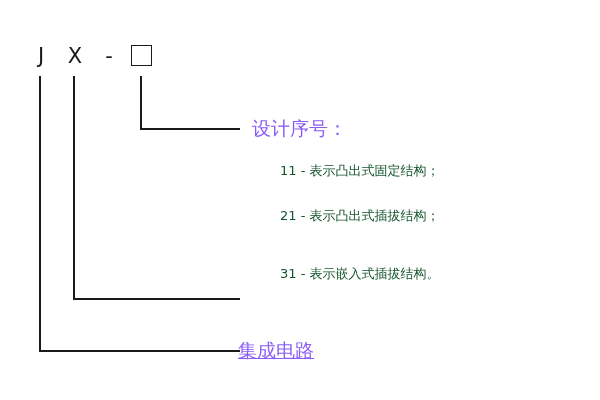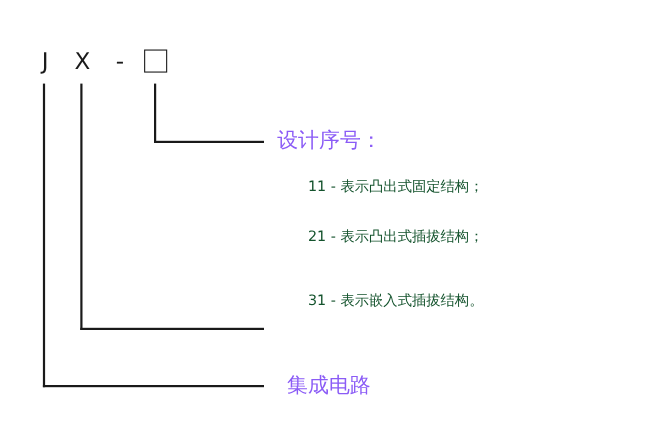--- a/index.html
+++ b/index.html
@@ -80,15 +80,15 @@
 
   <div class="vline" style="left:39.2px; top:76px; height:276px;"></div>
   <div class="hline" style="left:39.2px; top:350.4px; width:201px;"></div>
 
   <div class="label" style="left:252px; top:119px;">设计序号：</div>
   <div class="label-indent" style="left:280px; top:164px;">11 - 表示凸出式固定结构；</div>
   <div class="label-indent" style="left:280px; top:209px;text-align:center;">21 - 表示凸出式插拔结构；</div>
   <div class="label-indent" style="left:280px; top:254px;margin-top:13px;">31 - 表示嵌入式插拔结构。</div>
 
 
-  <div class="label" style="left:261px; top:341px;">集成电路</div>
+  <div class="label" style="left:238px; top:341px;text-decoration:underline;">集成电路</div>
 
 </div>
 
 </body></html>

